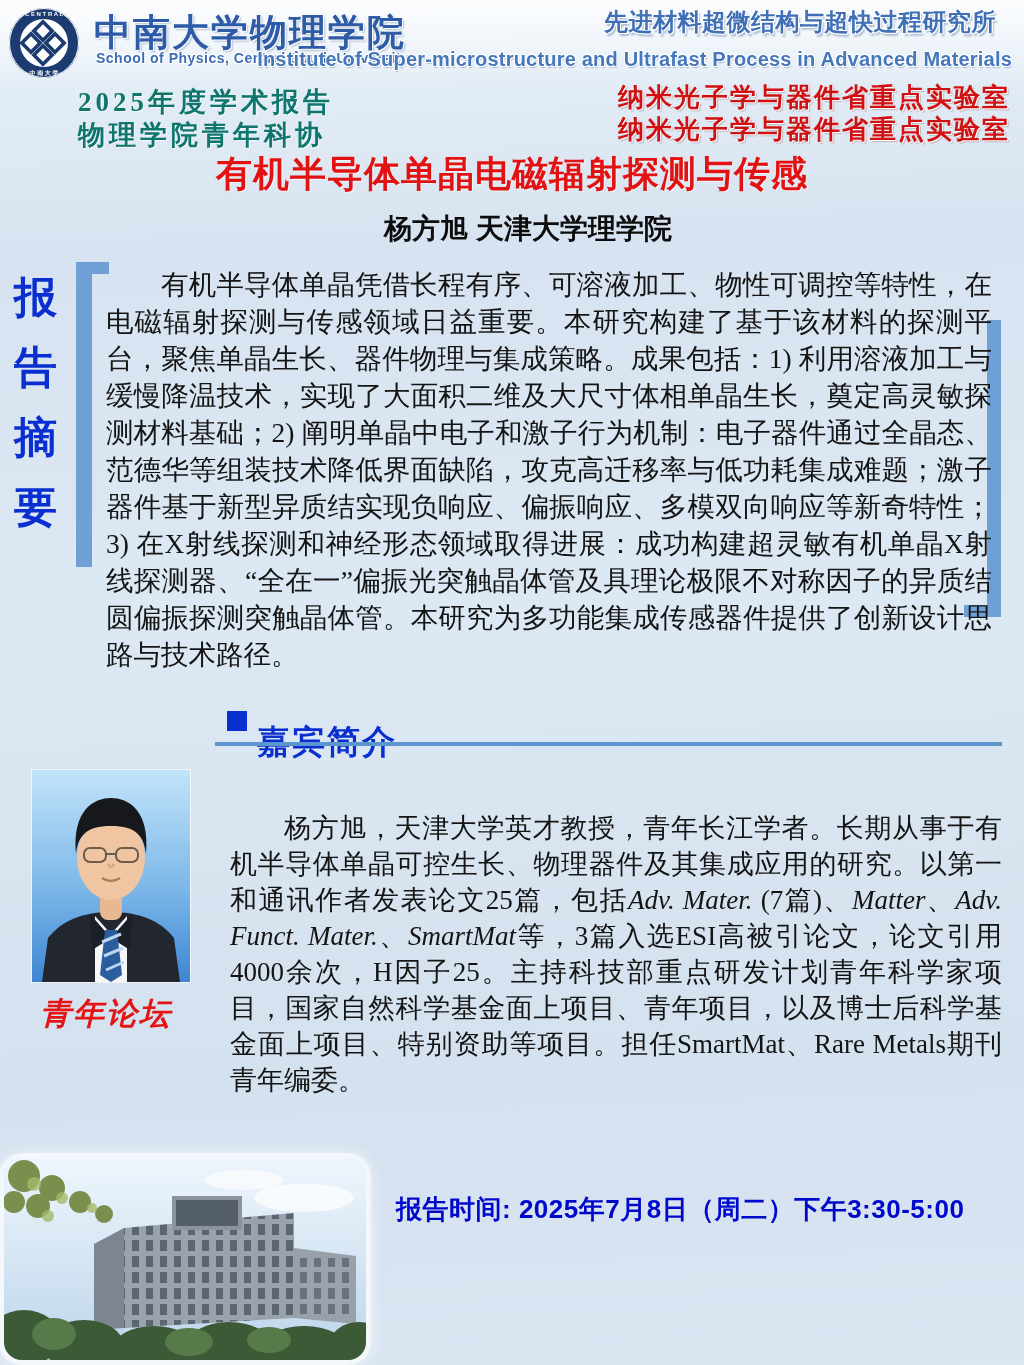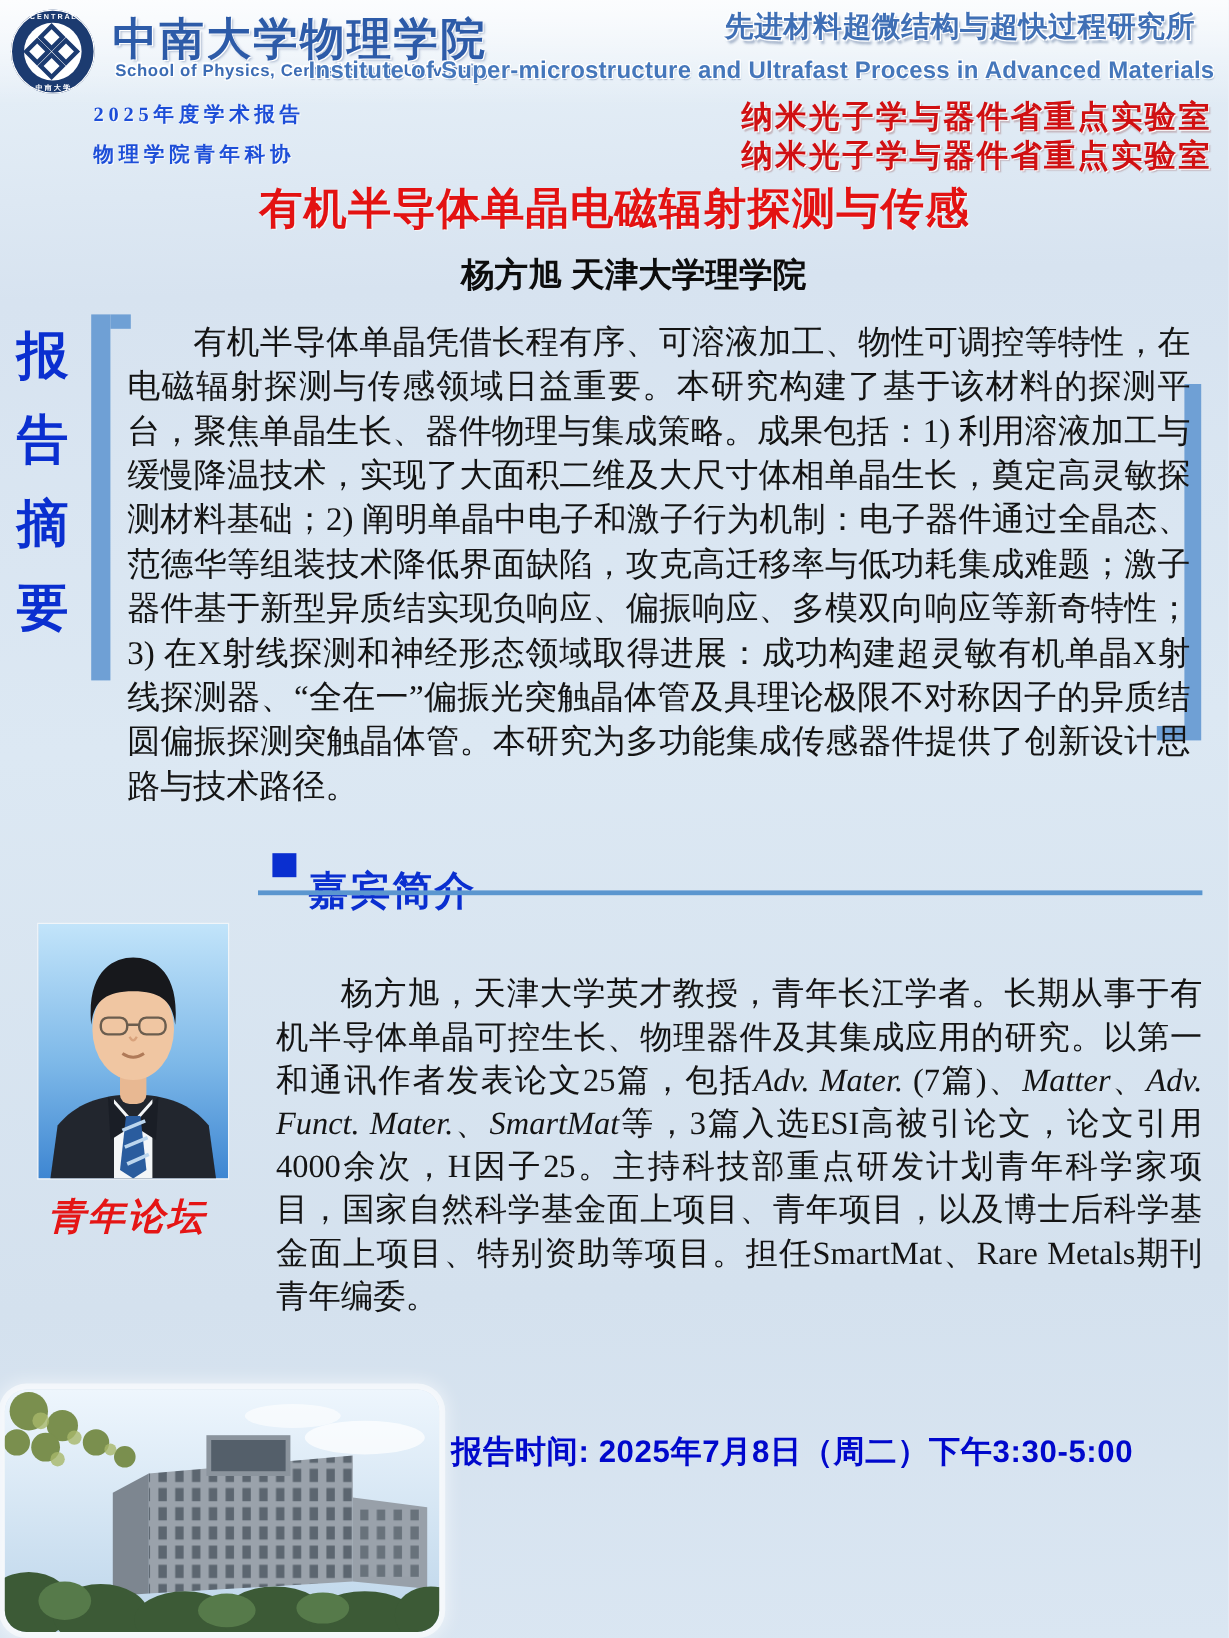--- a/index.html
+++ b/index.html
@@ -11,21 +11,21 @@
   .abs{position:absolute;}
   
   .top-glow{left:0;top:0;width:1024px;height:88px;
     background:linear-gradient(180deg,rgba(255,255,255,.8),rgba(255,255,255,0));}
   .logo{left:8px;top:7px;width:72px;height:72px;}
   .school-cn{left:94px;top:8px;font-size:37px;font-weight:bold;color:#2d5ba8;
     letter-spacing:2px;font-family:"Liberation Serif",serif;
     text-shadow:1px 1px 0 #fff,2px 2px 2px rgba(60,90,140,.35);}
   .school-en{left:96px;top:50px;font-size:14px;font-weight:bold;color:#3c6cb4;letter-spacing:.5px;
     text-shadow:-1px -1px 0 #fff,1px -1px 0 #fff,-1px 1px 0 #fff,1px 1px 0 #fff;}
-  .event-line{left:78px;font-size:17px;font-weight:bold;color:#1d4ed8;letter-spacing:4px;
+  .event-line{left:78px;font-size:27px;font-weight:bold;color:#0f766e;letter-spacing:4px;
     font-family:"Liberation Serif",serif;text-shadow:1px 1px 0 rgba(255,255,255,.7);}
   .event1{top:84px;} .event2{top:117px;}
   .inst-cn{right:28px;top:6px;font-size:24px;font-weight:bold;color:#3f6fb5;letter-spacing:.5px;
     text-shadow:-1px -1px 0 #fff,1px -1px 0 #fff,-1px 1px 0 #fff,1px 1px 0 #fff,2px 3px 2px rgba(50,80,130,.4);}
   .inst-en{right:12px;top:48px;font-size:20px;font-weight:bold;color:#4577bb;letter-spacing:.2px;
     text-shadow:-1px -1px 0 #fff,1px -1px 0 #fff,-1px 1px 0 #fff,1px 1px 0 #fff,1px 2px 1px rgba(50,80,130,.35);}
   .lab-line{right:14px;font-size:26px;font-weight:bold;color:#d01012;letter-spacing:2px;
     font-family:"Liberation Serif",serif;text-shadow:1px 1px 0 #fff,2px 2px 1px rgba(120,30,30,.25);}
   .lab1{top:80px;} .lab2{top:112px;}
   
@@ -47,21 +47,21 @@
   .heading-rule{left:215px;top:742px;width:787px;height:4px;background:#5b96cf;}
   
   .photo{left:32px;top:770px;width:158px;height:212px;box-shadow:0 0 0 1px rgba(255,255,255,.6);}
   .forum-label{left:40px;top:993px;font-size:31px;font-weight:bold;font-style:italic;color:#e51515;letter-spacing:2px;}
   .bio-text{left:230px;top:766px;width:772px;font-size:27px;line-height:36px;color:#141414;
     text-align:justify;text-indent:2em;font-family:"Liberation Serif",serif;margin-top:44px;}
   .bio-text .it{font-style:italic;}
   
   .campus{left:4px;top:1158px;width:362px;height:202px;border-radius:18px;overflow:hidden;
     box-shadow:0 0 0 5px rgba(255,255,255,.55), 0 0 14px 6px rgba(255,255,255,.55);}
-  .contact{left:376px;top:1192px;display:flex;flex-direction:column;gap:15px;}
+  .contact{left:396px;top:1192px;display:flex;flex-direction:column;gap:15px;}
   .contact div{font-size:26px;font-weight:bold;color:#0008cc;letter-spacing:.5px;line-height:34px;}
 </style>
 </head>
 <body>
 
 <div class="abs top-glow"></div>
 
 <svg class="abs logo" viewBox="0 0 72 72">
   <circle cx="36" cy="36" r="35" fill="#1c3b70"></circle>
   <circle cx="36" cy="36" r="34.5" fill="none" stroke="#ffffff" stroke-width="1"></circle>

